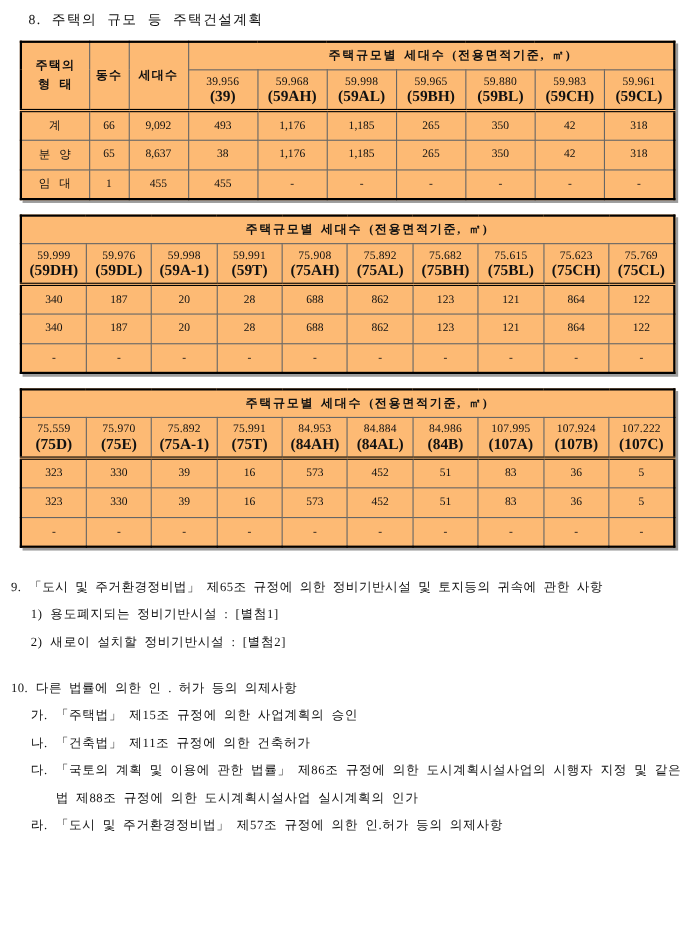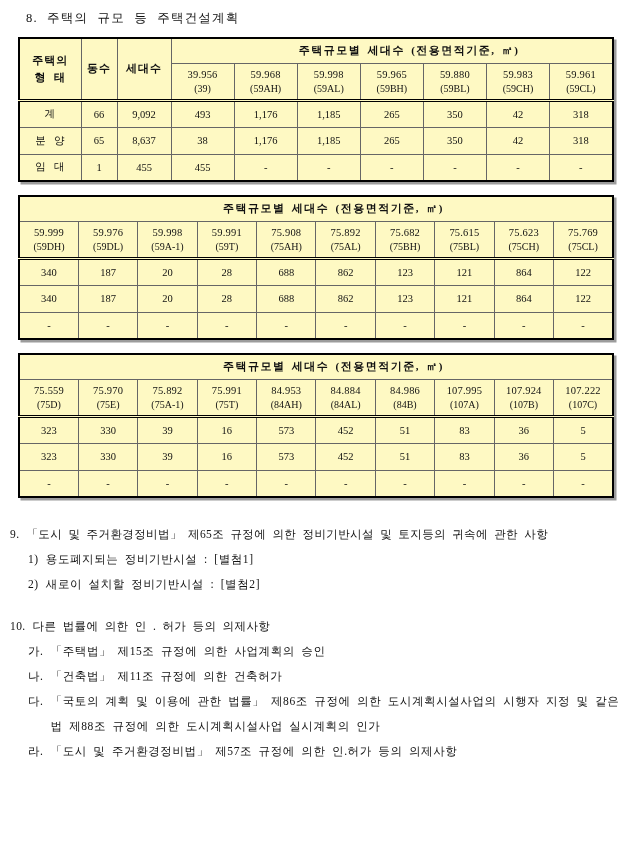--- a/index.html
+++ b/index.html
@@ -19,38 +19,38 @@
     margin: 4px 0 10px 18px;
   }
 
   table.htable {
     border-collapse: collapse;
     table-layout: fixed;
     width: 594px;
     margin: 0 0 13px 10px;
     border: 2px solid #000;
     box-shadow: 2.5px 2.5px 0 #9c9c9c;
-    background: #fef9c3;
+    background: #fdba74;
   }
   table.htable th, table.htable td {
     border: 1px solid #666;
     text-align: center; vertical-align: middle;
     font-size: 10.5px;
     padding: 1px 1px;
     white-space: pre;
   }
   table.htable th.group {
     font-weight: bold; font-size: 11px;
     letter-spacing: 1.5px; word-spacing: 2px;
     height: 25px;
     padding-left: 36px;
   }
   table.htable tr.size-row th { height: 37px; font-weight: normal; }
   table.htable .area { font-weight: normal; font-size: 10.5px; letter-spacing: 0.2px; display: block; line-height: 15px; text-align: center; }
-  table.htable .code { font-weight: normal; font-size: 10px; display: block; line-height: 14px; }
+  table.htable .code { font-weight: bold; font-size: 14px; display: block; line-height: 14px; }
   table.htable th.hsep, table.htable tr.size-row th { border-bottom: 3px double #000; }
   table.htable th.corner { font-weight: bold; font-size: 11px; letter-spacing: 1px; line-height: 17px; }
   table.htable th.small-h { font-weight: bold; font-size: 11px; letter-spacing: 1px; }
   table.htable tbody td { height: 27px; font-size: 10.5px; }
   table.htable tbody td.rowlabel { letter-spacing: 1px; }
 
   .sec { margin-left: 2px; }
   .sec-line { display: flex; align-items: baseline; font-size: 11.5px; line-height: 25px; letter-spacing: 0.4px; word-spacing: 3px; }
   .sec-num { flex: 0 0 auto; padding-right: 7px; }
   .sec-text { flex: 1 1 auto; }

